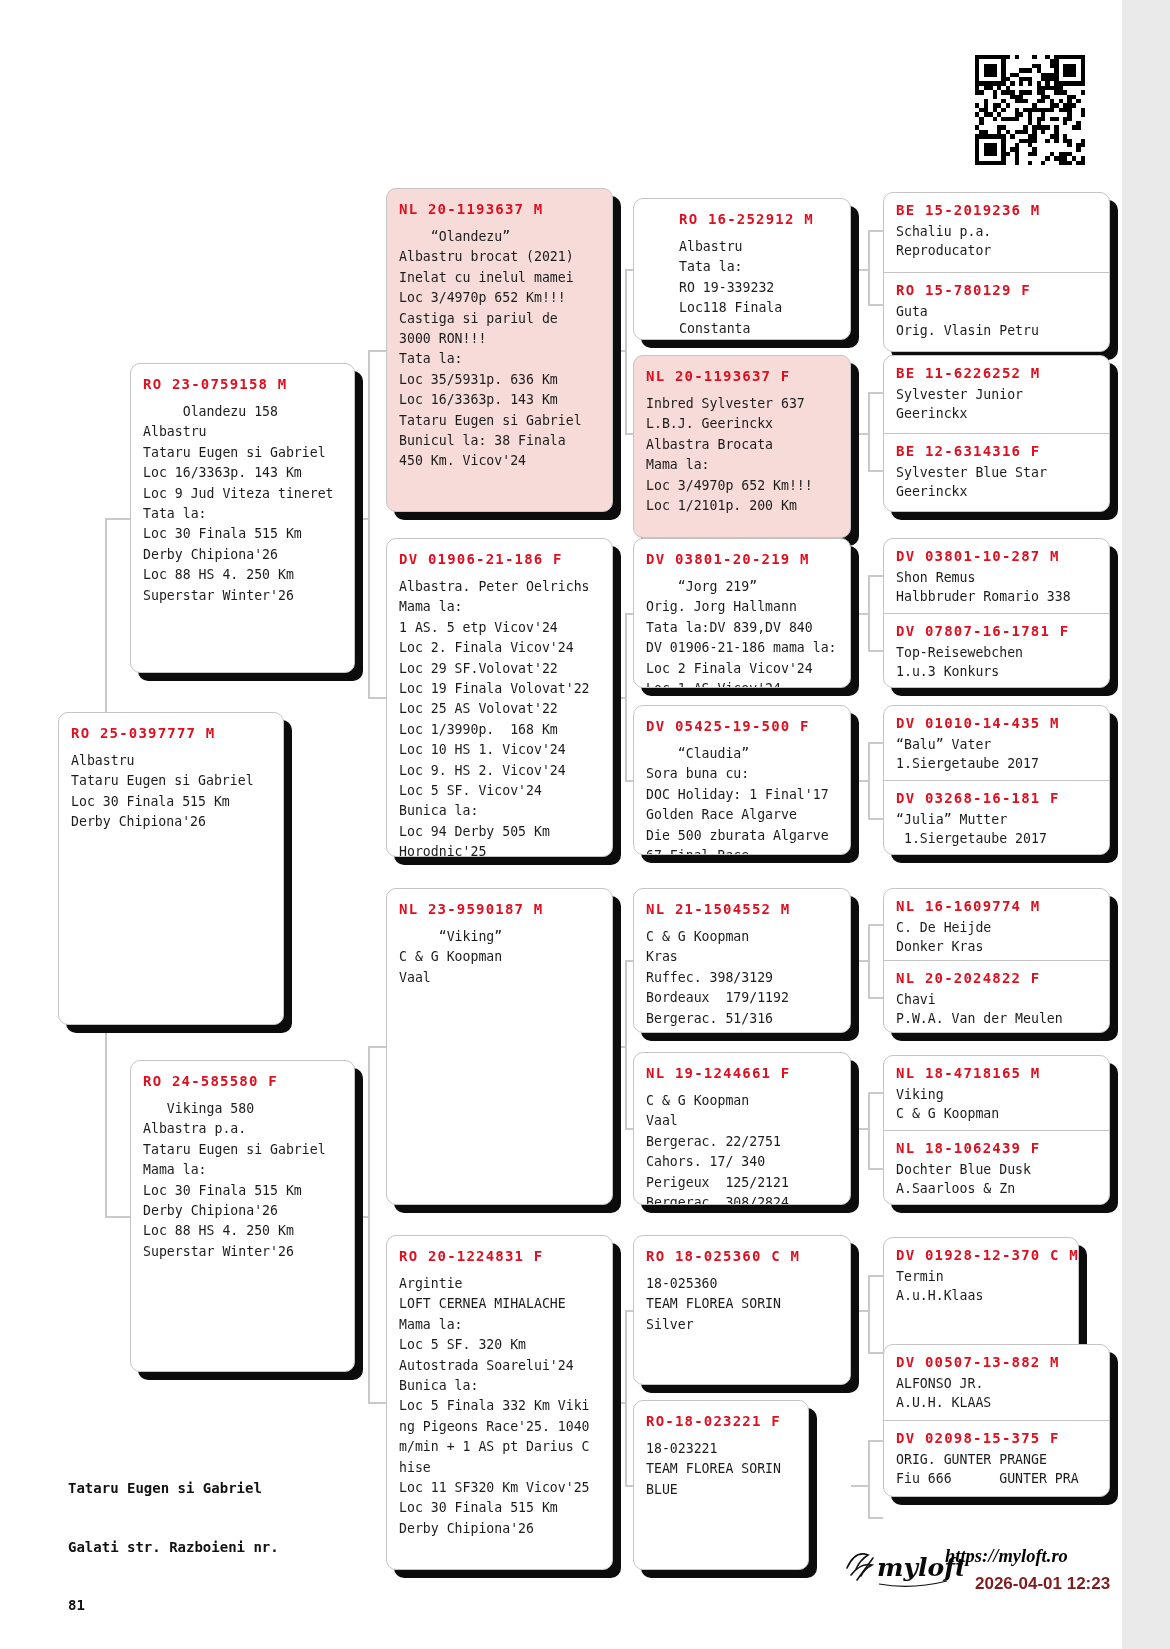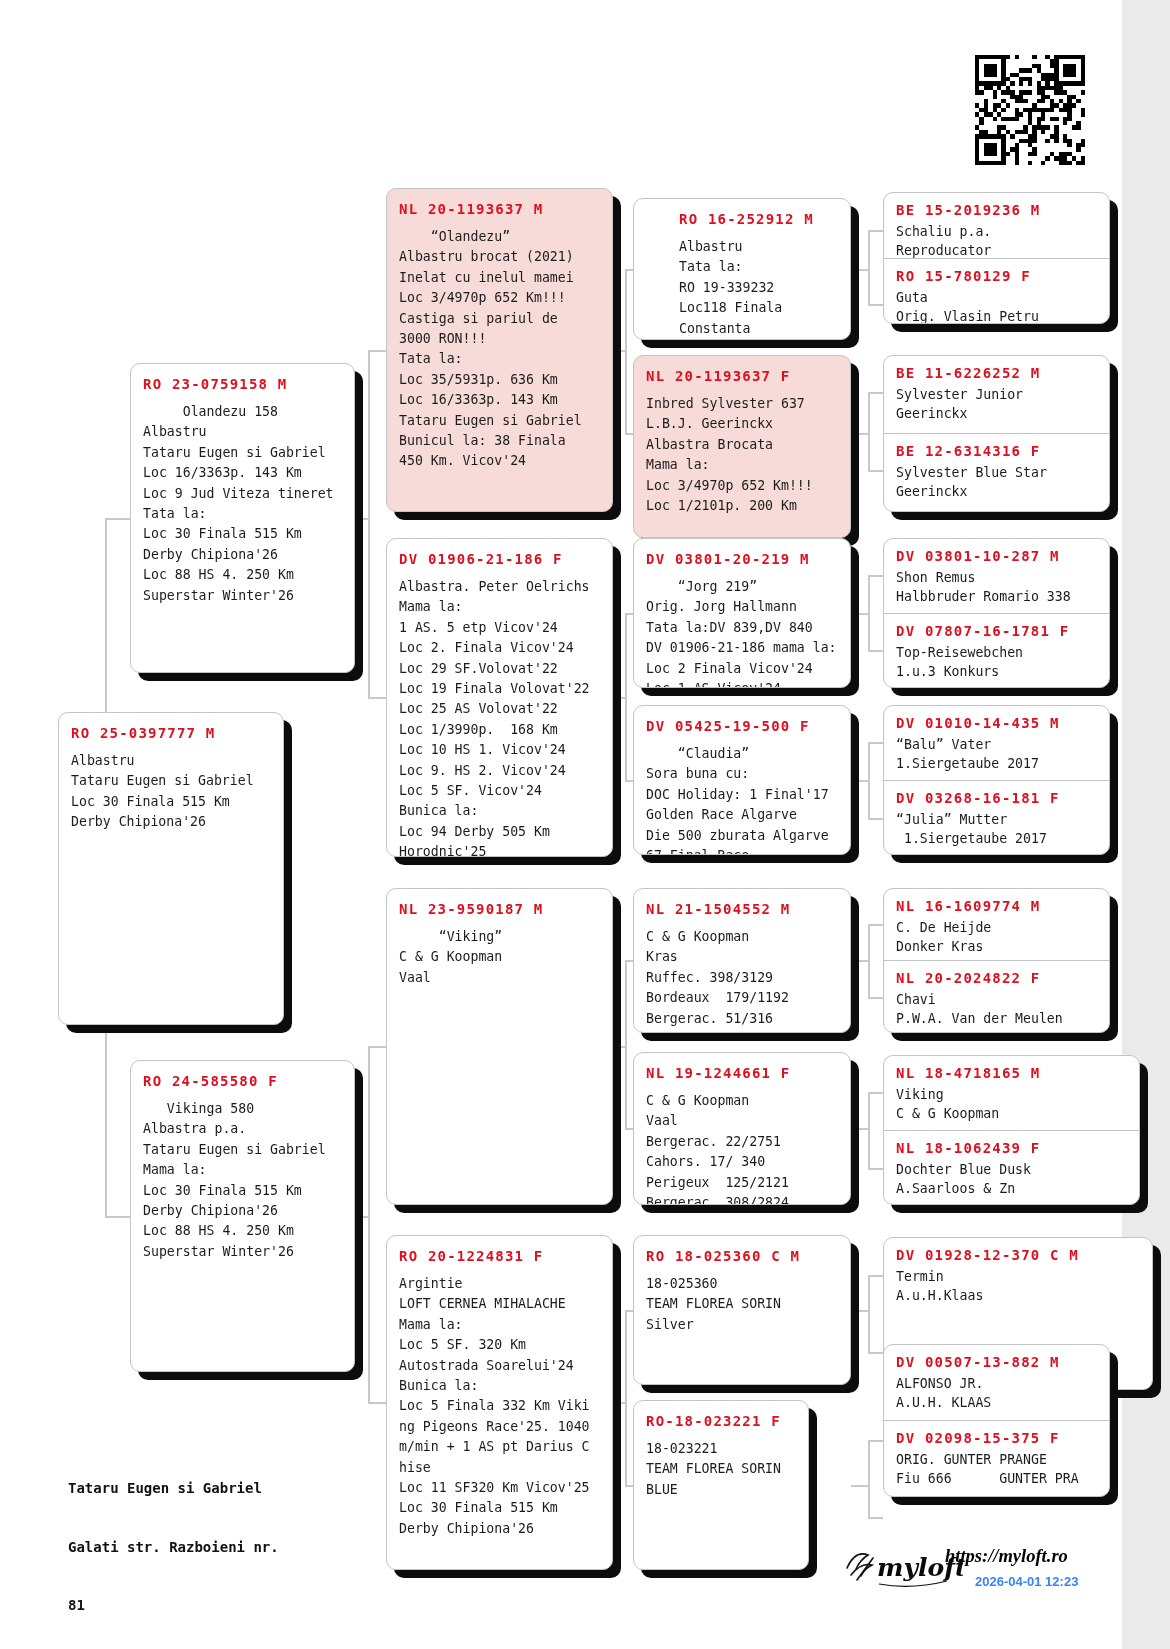--- a/index.html
+++ b/index.html
@@ -40,21 +40,21 @@
     position:absolute;left:68px;top:1440px;font-weight:bold;font-size:14px;
     line-height:19.5px;color:#111;white-space:pre;
   }
   .brand{position:absolute;left:843px;top:1540px;width:120px;height:54px;}
   .url{
     position:absolute;left:945px;top:1546px;font-family:"Liberation Serif",serif;
     font-style:italic;font-weight:bold;font-size:18.5px;color:#000;white-space:nowrap;
   }
   .stamp{
     position:absolute;left:975px;top:1574px;font-family:"Liberation Sans",sans-serif;
-    font-weight:bold;font-size:13px;color:#3b82f6;white-space:nowrap;
+    font-weight:bold;font-size:17px;color:#7f1d1d;white-space:nowrap;
   }
 </style>
 </head>
 <body>
 
 <div class="page">
   <div class="page-margin"></div>
 
 
   <div class="qr" id="qr">
@@ -565,21 +565,21 @@
         <div class="pbody">18-025360
 TEAM FLOREA SORIN
 Silver</div>
       </div>
       <div class="pbox" style="left: 633px; top: 1400px; width: 176px; height: 170px;">
         <div class="ring">RO-18-023221 F</div>
         <div class="pbody">18-023221
 TEAM FLOREA SORIN
 BLUE</div>
       </div>
-      <div class="pgroup" style="left: 883px; top: 192px; width: 227px; height: 132px;">
+      <div class="pgroup" style="left: 883px; top: 192px; width: 227px; height: 160px;">
         <div class="pcell">
           <div class="ring">BE 15-2019236 M</div>
           <div class="pbody">Schaliu p.a.
 Reproducator</div>
         </div>
         <div class="pcell">
           <div class="ring">RO 15-780129 F</div>
           <div class="pbody">Guta
 Orig. Vlasin Petru</div>
         </div>
@@ -625,33 +625,33 @@
           <div class="ring">NL 16-1609774 M</div>
           <div class="pbody">C. De Heijde
 Donker Kras</div>
         </div>
         <div class="pcell">
           <div class="ring">NL 20-2024822 F</div>
           <div class="pbody">Chavi
 P.W.A. Van der Meulen</div>
         </div>
       </div>
-      <div class="pgroup" style="left: 883px; top: 1055px; width: 257px; height: 150px;">
+      <div class="pgroup" style="left: 883px; top: 1055px; width: 227px; height: 150px;">
         <div class="pcell">
           <div class="ring">NL 18-4718165 M</div>
           <div class="pbody">Viking
 C &amp; G Koopman</div>
         </div>
         <div class="pcell">
           <div class="ring">NL 18-1062439 F</div>
           <div class="pbody">Dochter Blue Dusk
 A.Saarloos &amp; Zn</div>
         </div>
       </div>
-      <div class="pgroup" style="left: 883px; top: 1237px; width: 270px; height: 153px;">
+      <div class="pgroup" style="left: 883px; top: 1237px; width: 196px; height: 153px;">
         <div class="pcell">
           <div class="ring">DV 01928-12-370 C M</div>
           <div class="pbody">Termin
 A.u.H.Klaas</div>
         </div>
       </div>
       <div class="pgroup" style="left: 883px; top: 1344px; width: 227px; height: 153px;">
         <div class="pcell">
           <div class="ring">DV 00507-13-882 M</div>
           <div class="pbody">ALFONSO JR.

